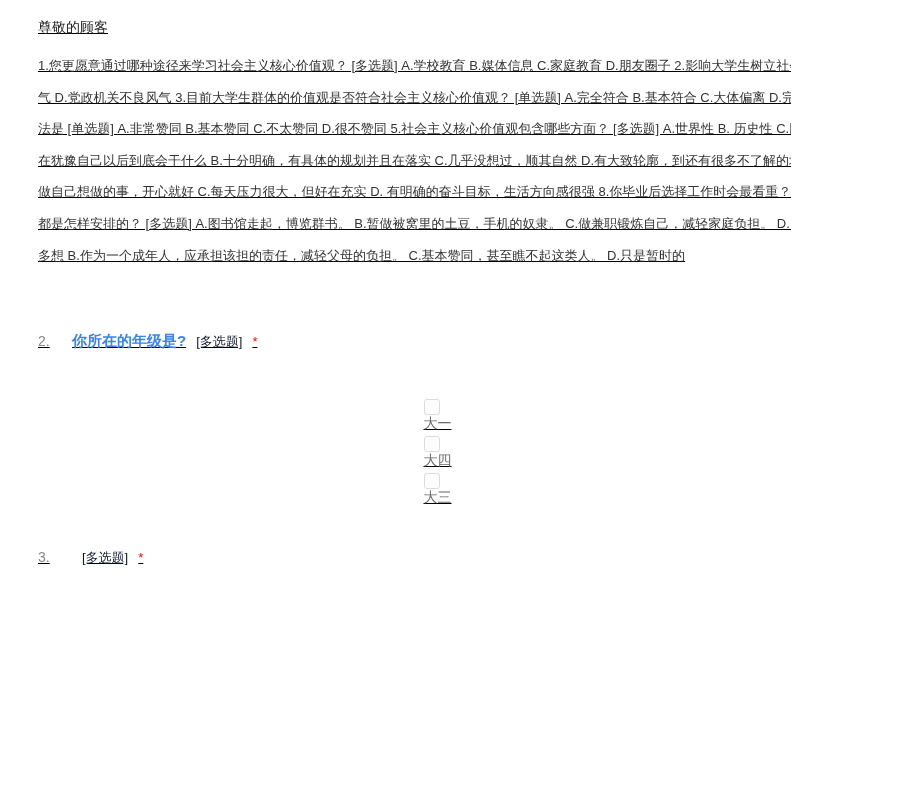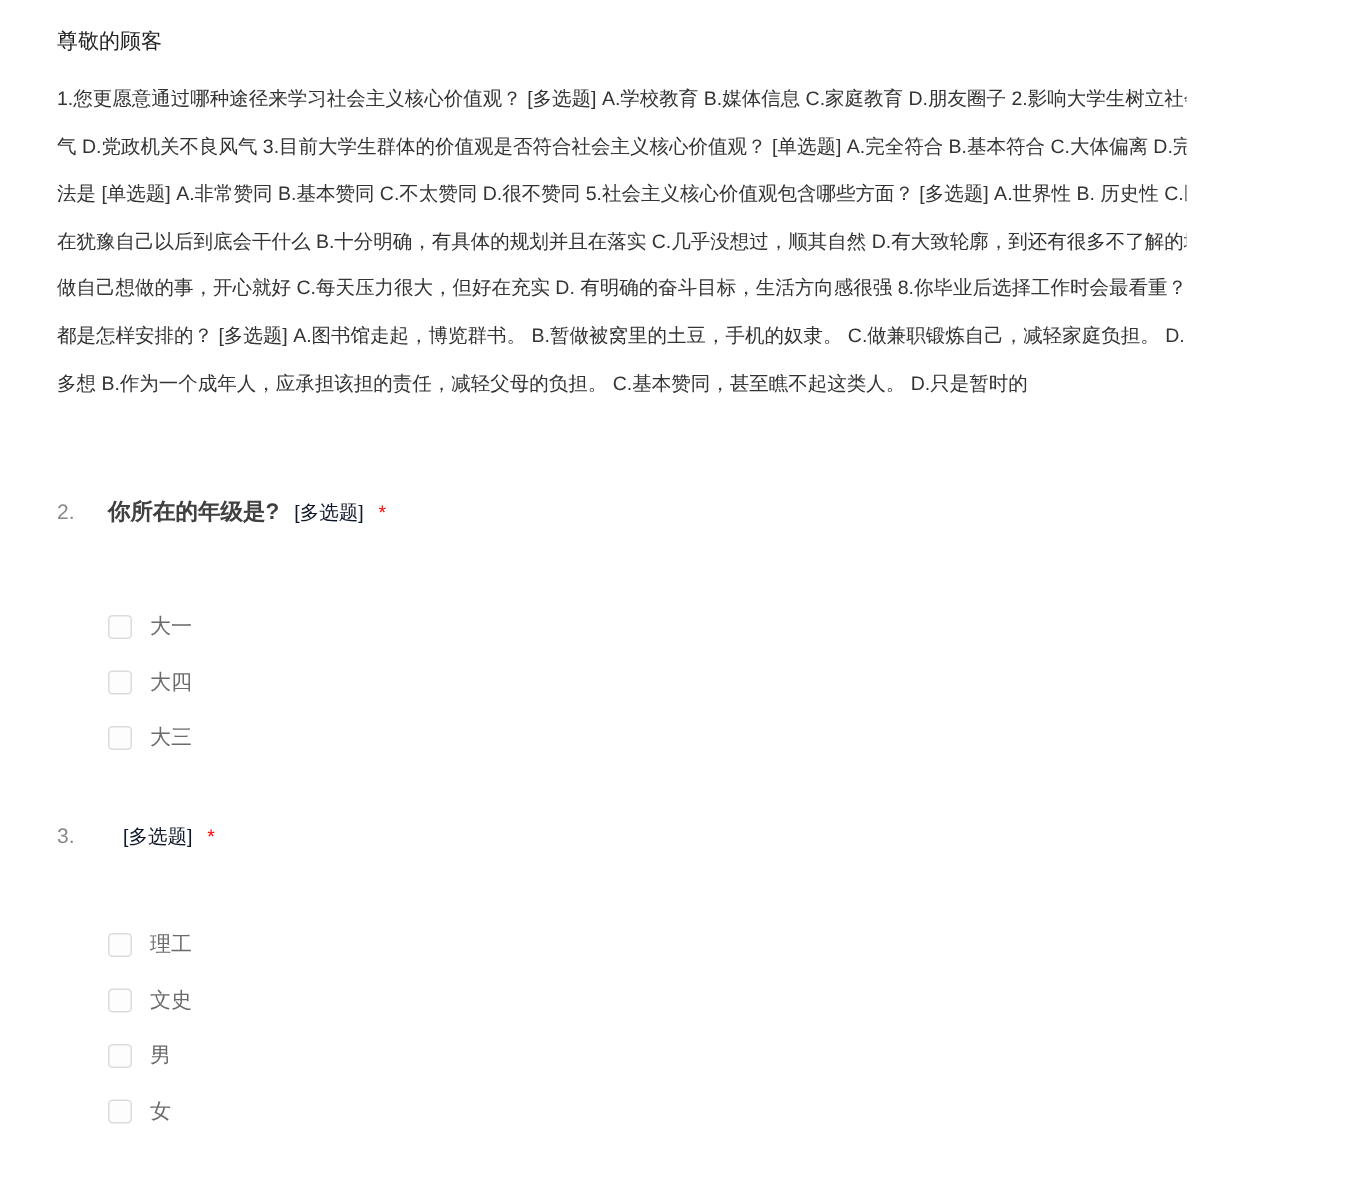--- a/index.html
+++ b/index.html
@@ -12,20 +12,21 @@
     height: 800px;
     overflow: hidden;
     font-family: "Liberation Sans", sans-serif;
     -webkit-font-smoothing: antialiased;
   }
   .page {
     width: 791px;
     height: 800px;
     overflow: hidden;
     position: relative;
+    text-decoration: underline;
   }
   .greeting {
     margin: 18px 0 0 38px;
     font-size: 14px;
     line-height: 19px;
     color: #222222;
   }
   .intro {
     margin: 13px 0 0 38px;
   }
@@ -48,21 +49,21 @@
   .q3 .q-header { margin-top: 37px; }
   .q-number {
     width: 34px;
     flex: 0 0 34px;
     font-size: 14px;
     color: #888888;
   }
   .q-title {
     font-size: 15px;
     font-weight: bold;
-    color: #404040;
+    color: #3b82f6;
   }
   .q-tag {
     margin-left: 10px;
     font-size: 13px;
     color: #0f172a;
   }
   .q-required {
     margin-left: 10px;
     font-size: 13px;
     color: #ff0000;
@@ -70,20 +71,21 @@
   .options {
     margin-left: 34px;
   }
   .q2 .options { margin-top: 47px; }
   .q3 .options { margin-top: 43px; }
   .option-row {
     height: 37px;
     display: flex;
     align-items: center;
     cursor: pointer;
+    flex-direction: column;
   }
   .checkbox {
     width: 16px;
     height: 16px;
     flex: 0 0 16px;
     border: 1px solid #dcdcdc;
     border-radius: 3px;
     background: #fdfdfd;
     box-sizing: border-box;
   }
@@ -143,37 +145,15 @@
         </div>
       </div>
   </div>
 
   <div class="question q3">
     <div class="q-header">
       <span class="q-number">3.</span>
       <span class="q-tag">[多选题]</span>
       <span class="q-required">*</span>
     </div>
-    <div class="options">
-
-        <div class="option-row">
-          <span class="checkbox"></span>
-          <span class="option-label">理工</span>
-        </div>
-
-        <div class="option-row">
-          <span class="checkbox"></span>
-          <span class="option-label">文史</span>
-        </div>
-
-        <div class="option-row">
-          <span class="checkbox"></span>
-          <span class="option-label">男</span>
-        </div>
-
-        <div class="option-row">
-          <span class="checkbox"></span>
-          <span class="option-label">女</span>
-        </div>
-      </div>
   </div>
 
 </div>
 
 </body></html>

